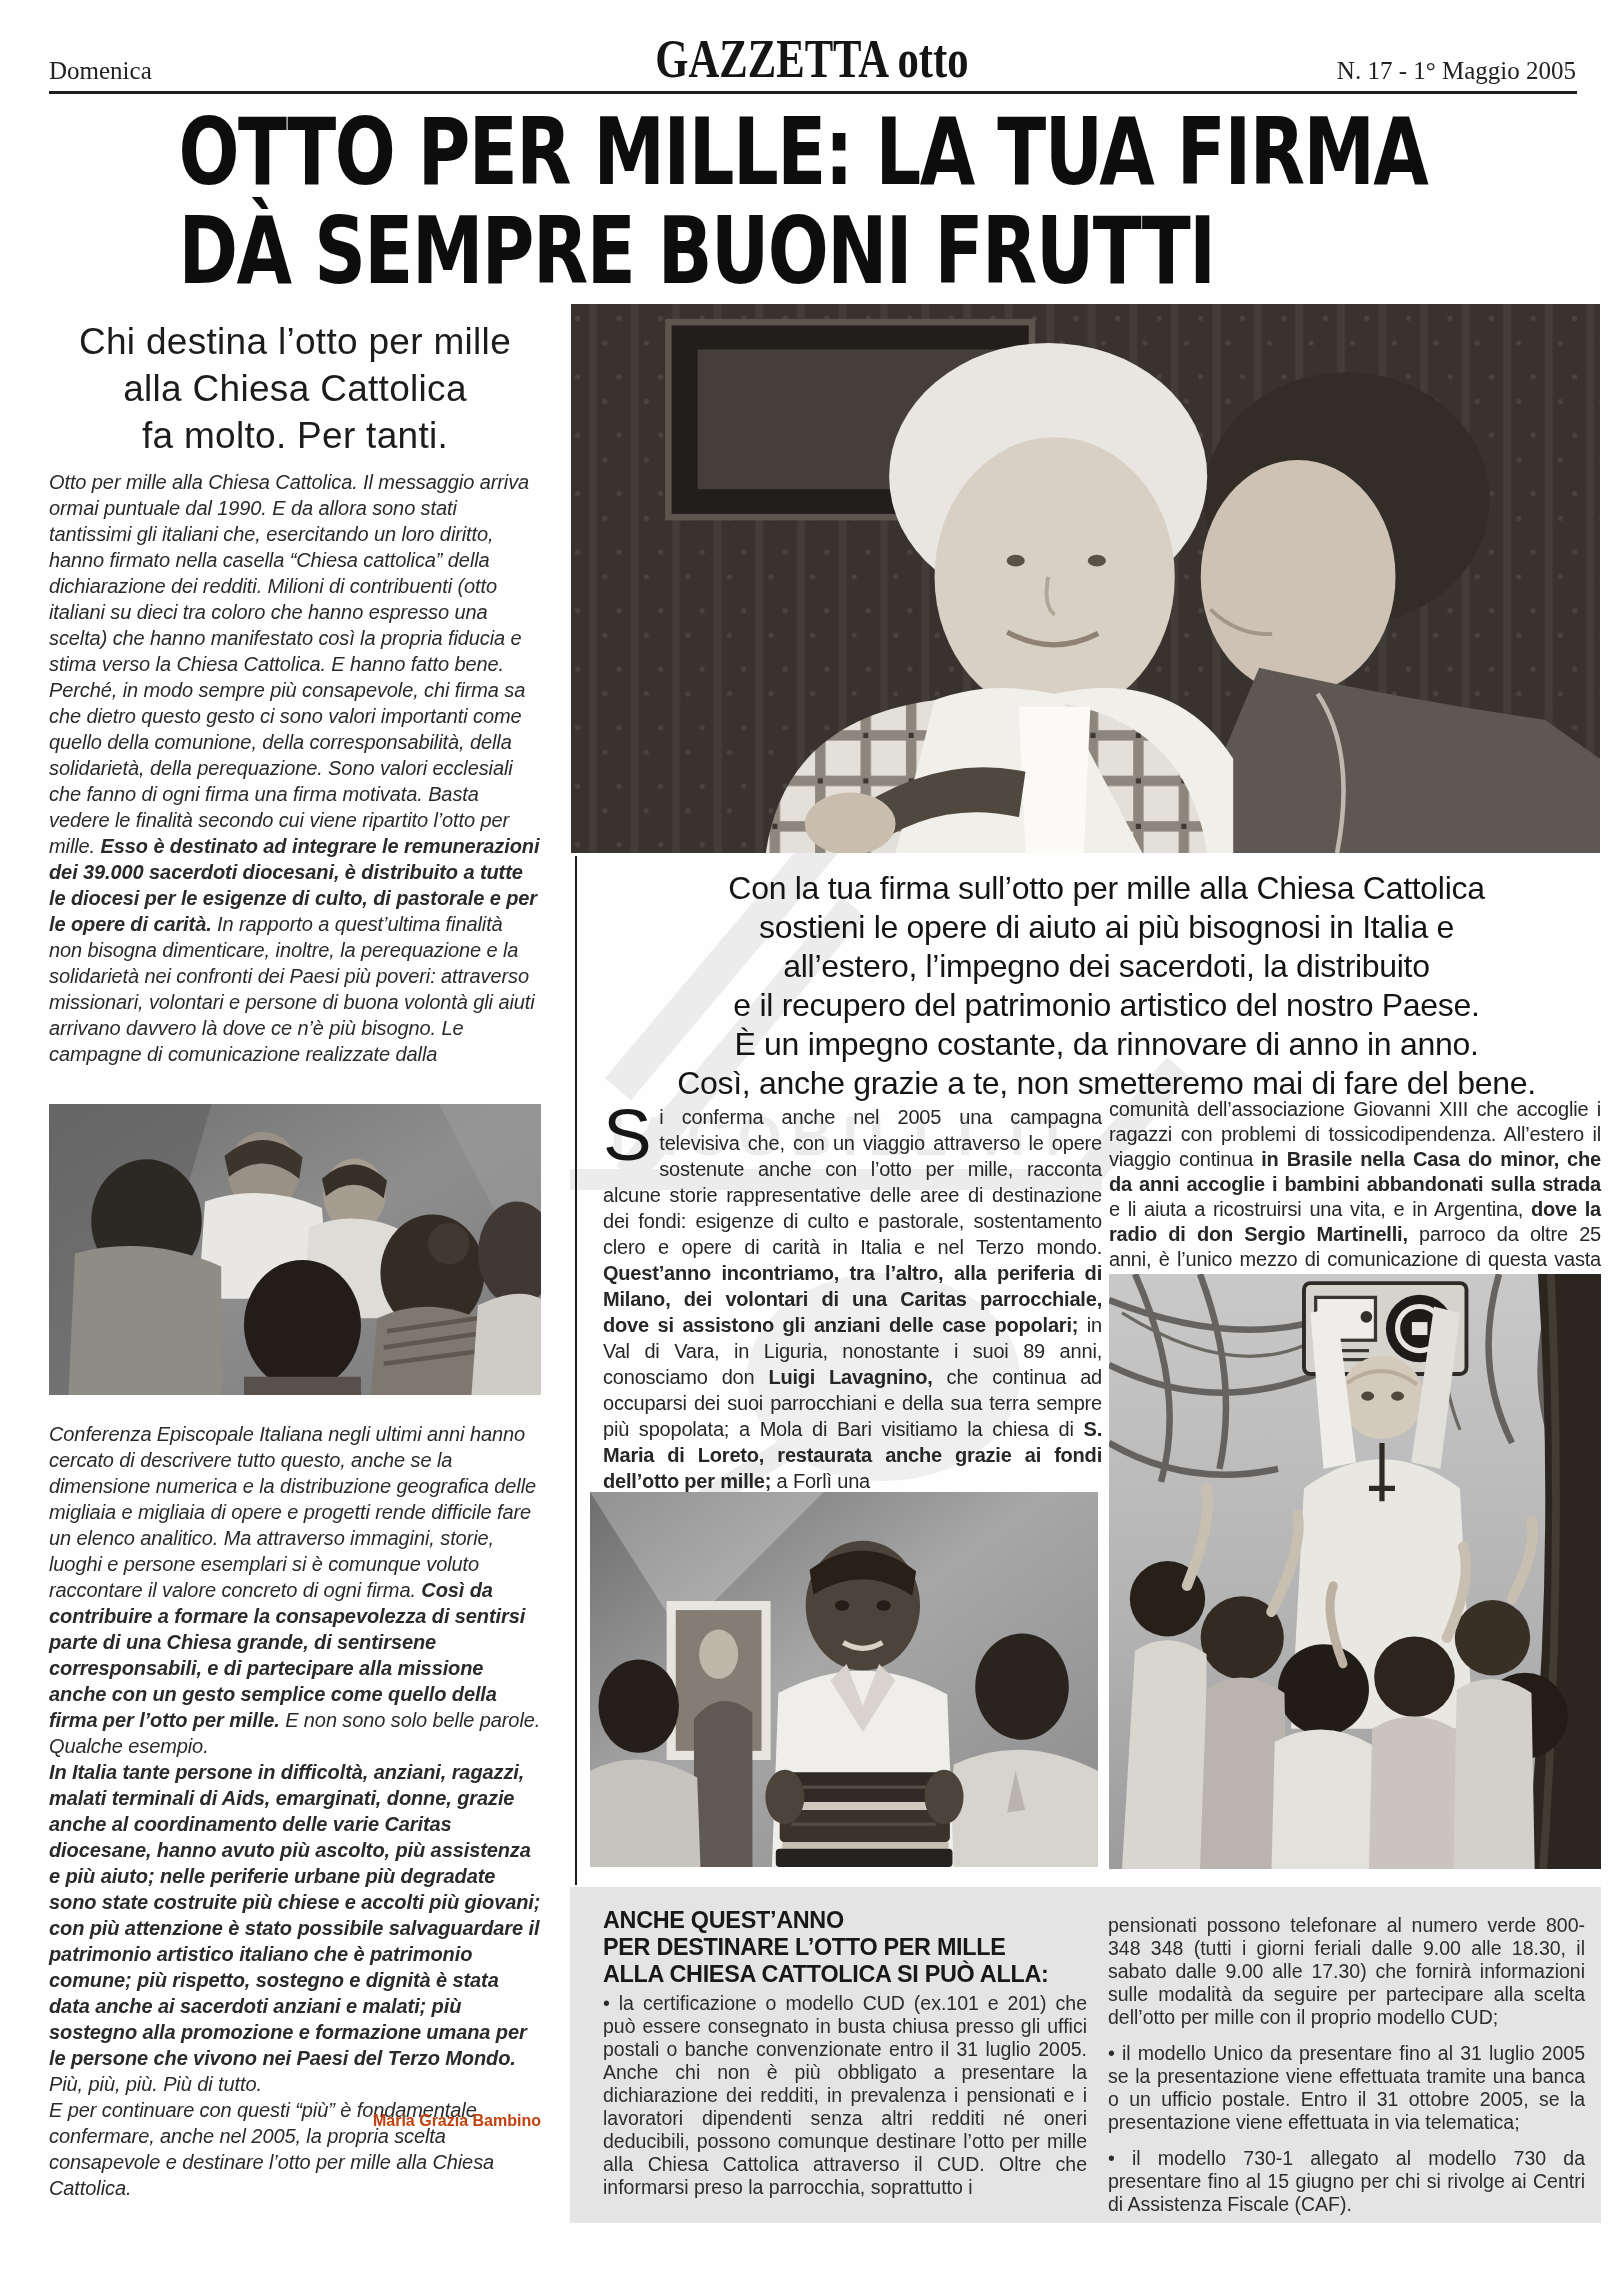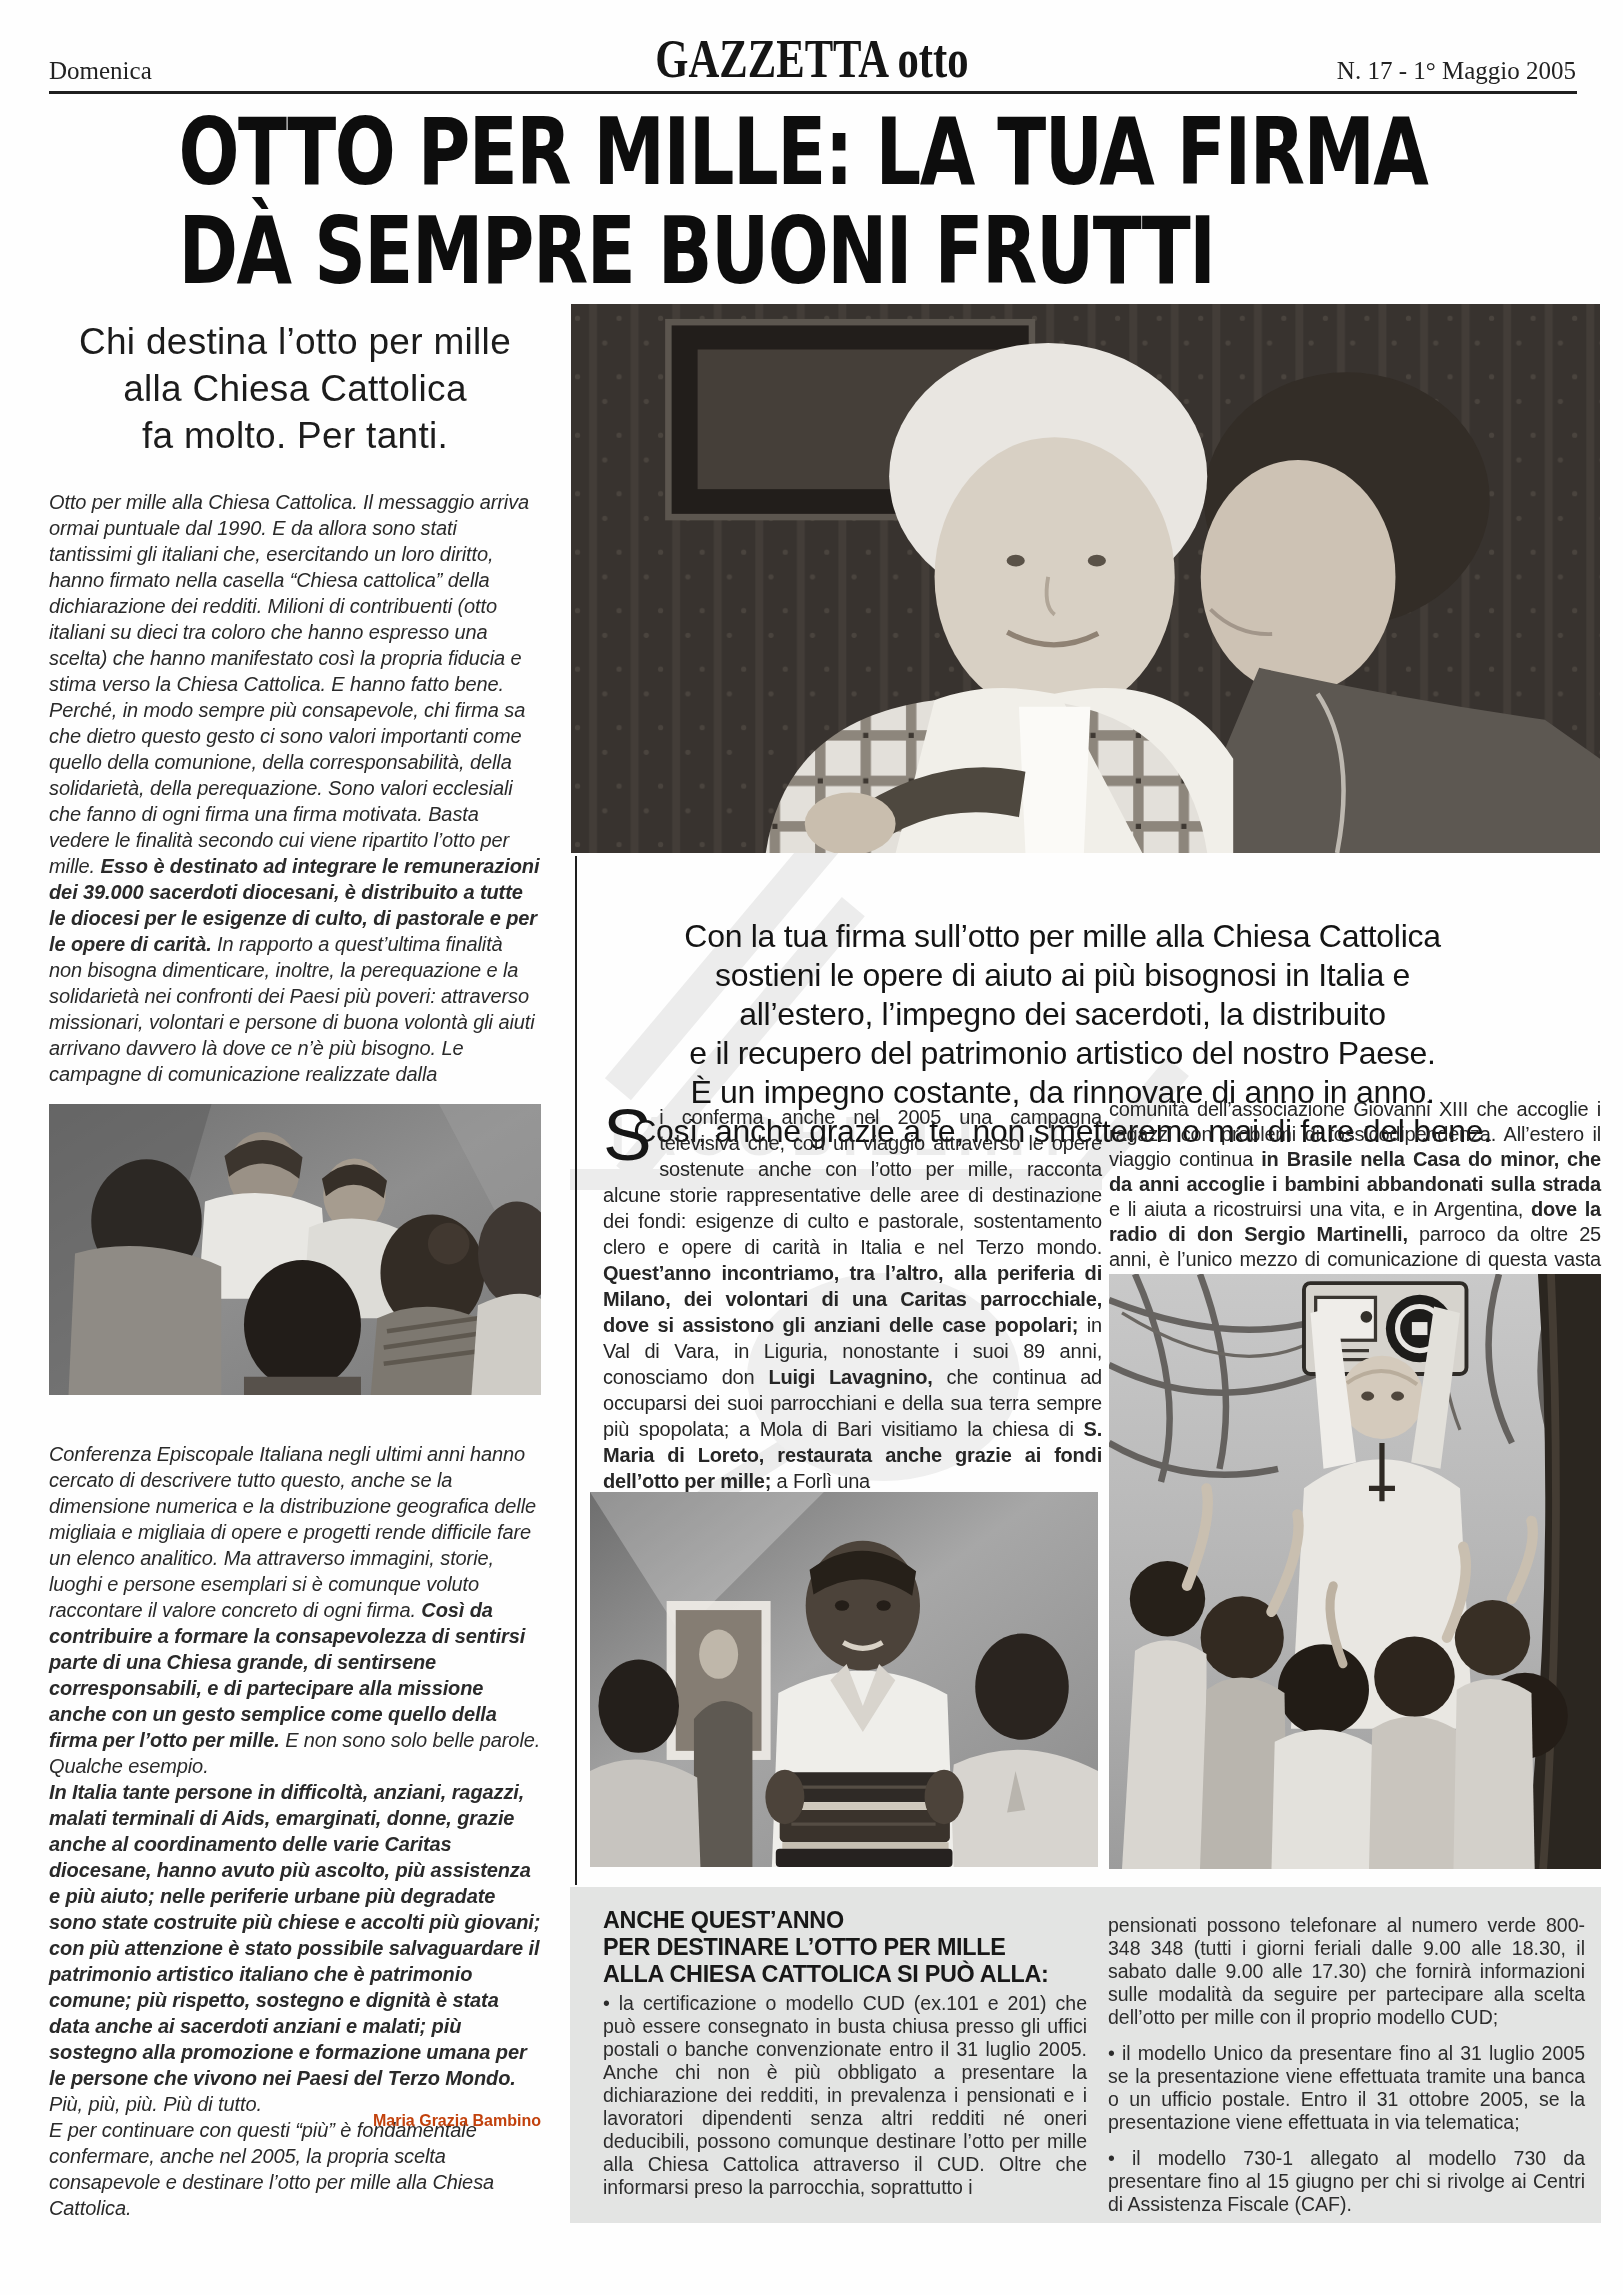--- a/index.html
+++ b/index.html
@@ -16,29 +16,29 @@
   
   #headline{position:absolute;top:103px;left:0;width:100%;
             font-family:"DejaVu Sans",sans-serif;font-weight:bold;color:#0d0d0d;
             font-size:92px;line-height:99px;letter-spacing:-1.9px;}
   #headline div{transform:scaleX(.78);transform-origin:center;white-space:nowrap;}
   
   .abs{position:absolute;}
   #subtitle{left:49px;top:318px;width:492px;text-align:center;
             font-size:37px;line-height:47px;color:#1c1c1c;letter-spacing:0.3px;z-index:1;}
   .ital-col{font-style:italic;font-size:20px;line-height:26px;color:#2a2a2a;
-            text-align:left;letter-spacing:-0.1px;z-index:1;margin-top:20px;}
+            text-align:left;letter-spacing:-0.1px;z-index:1;}
   #left-para1{left:49px;top:469px;width:492px;}
   #left-para2{left:49px;top:1421px;width:492px;}
   .seg-b{font-weight:bold;}
   #signature{left:49px;top:2112px;width:492px;text-align:right;font-weight:bold;
              font-size:16px;color:#c2410c;z-index:1;}
   
-  #caption{left:556px;top:869px;width:1013px;text-align:center;
-           font-size:32px;line-height:39px;color:#141414;letter-spacing:-0.3px;z-index:1;margin-top:48px;}
+  #caption{left:600px;top:869px;width:1013px;text-align:center;
+           font-size:32px;line-height:39px;color:#141414;letter-spacing:-0.3px;z-index:1;}
   
   #vrule{left:575px;top:856px;width:1.9px;height:1029px;background:#1e1e1e;z-index:2;}
   
   .body-col{font-size:20px;line-height:26px;color:#262626;text-align:justify;
             letter-spacing:-0.2px;z-index:1;}
   #mid-col{left:603px;top:1104px;width:499px;}
   #right-col{left:1109px;top:1097px;width:492px;line-height:25px;}
   #dropcap{float:left;font-size:73px;line-height:56px;padding:2.6px 7.8px 0 0;color:#161616;}
   
   .photo{overflow:hidden;background:#777;z-index:1;}

